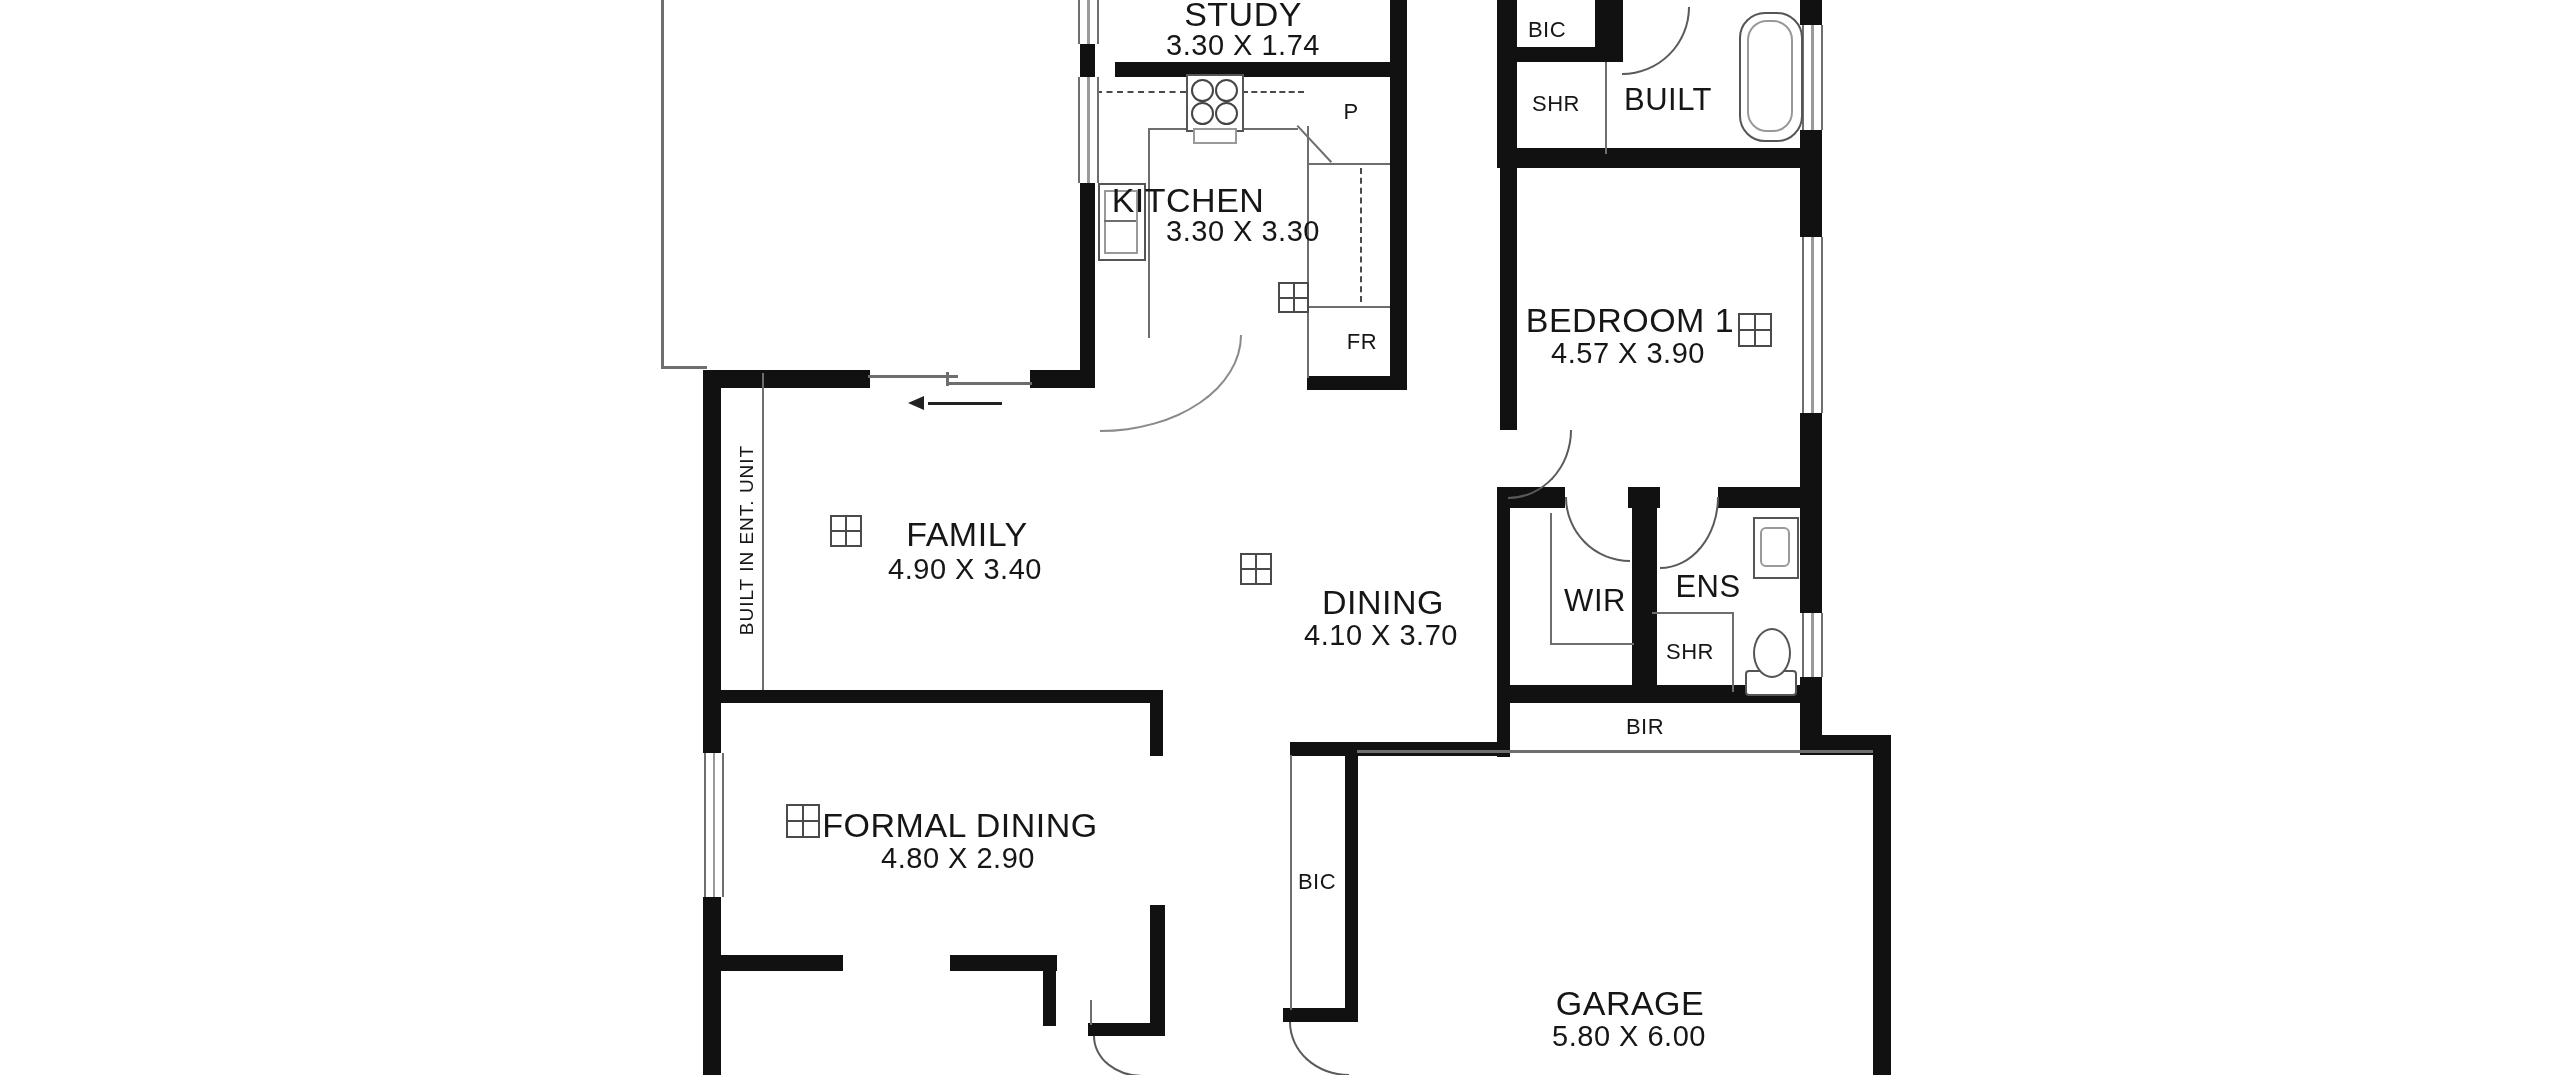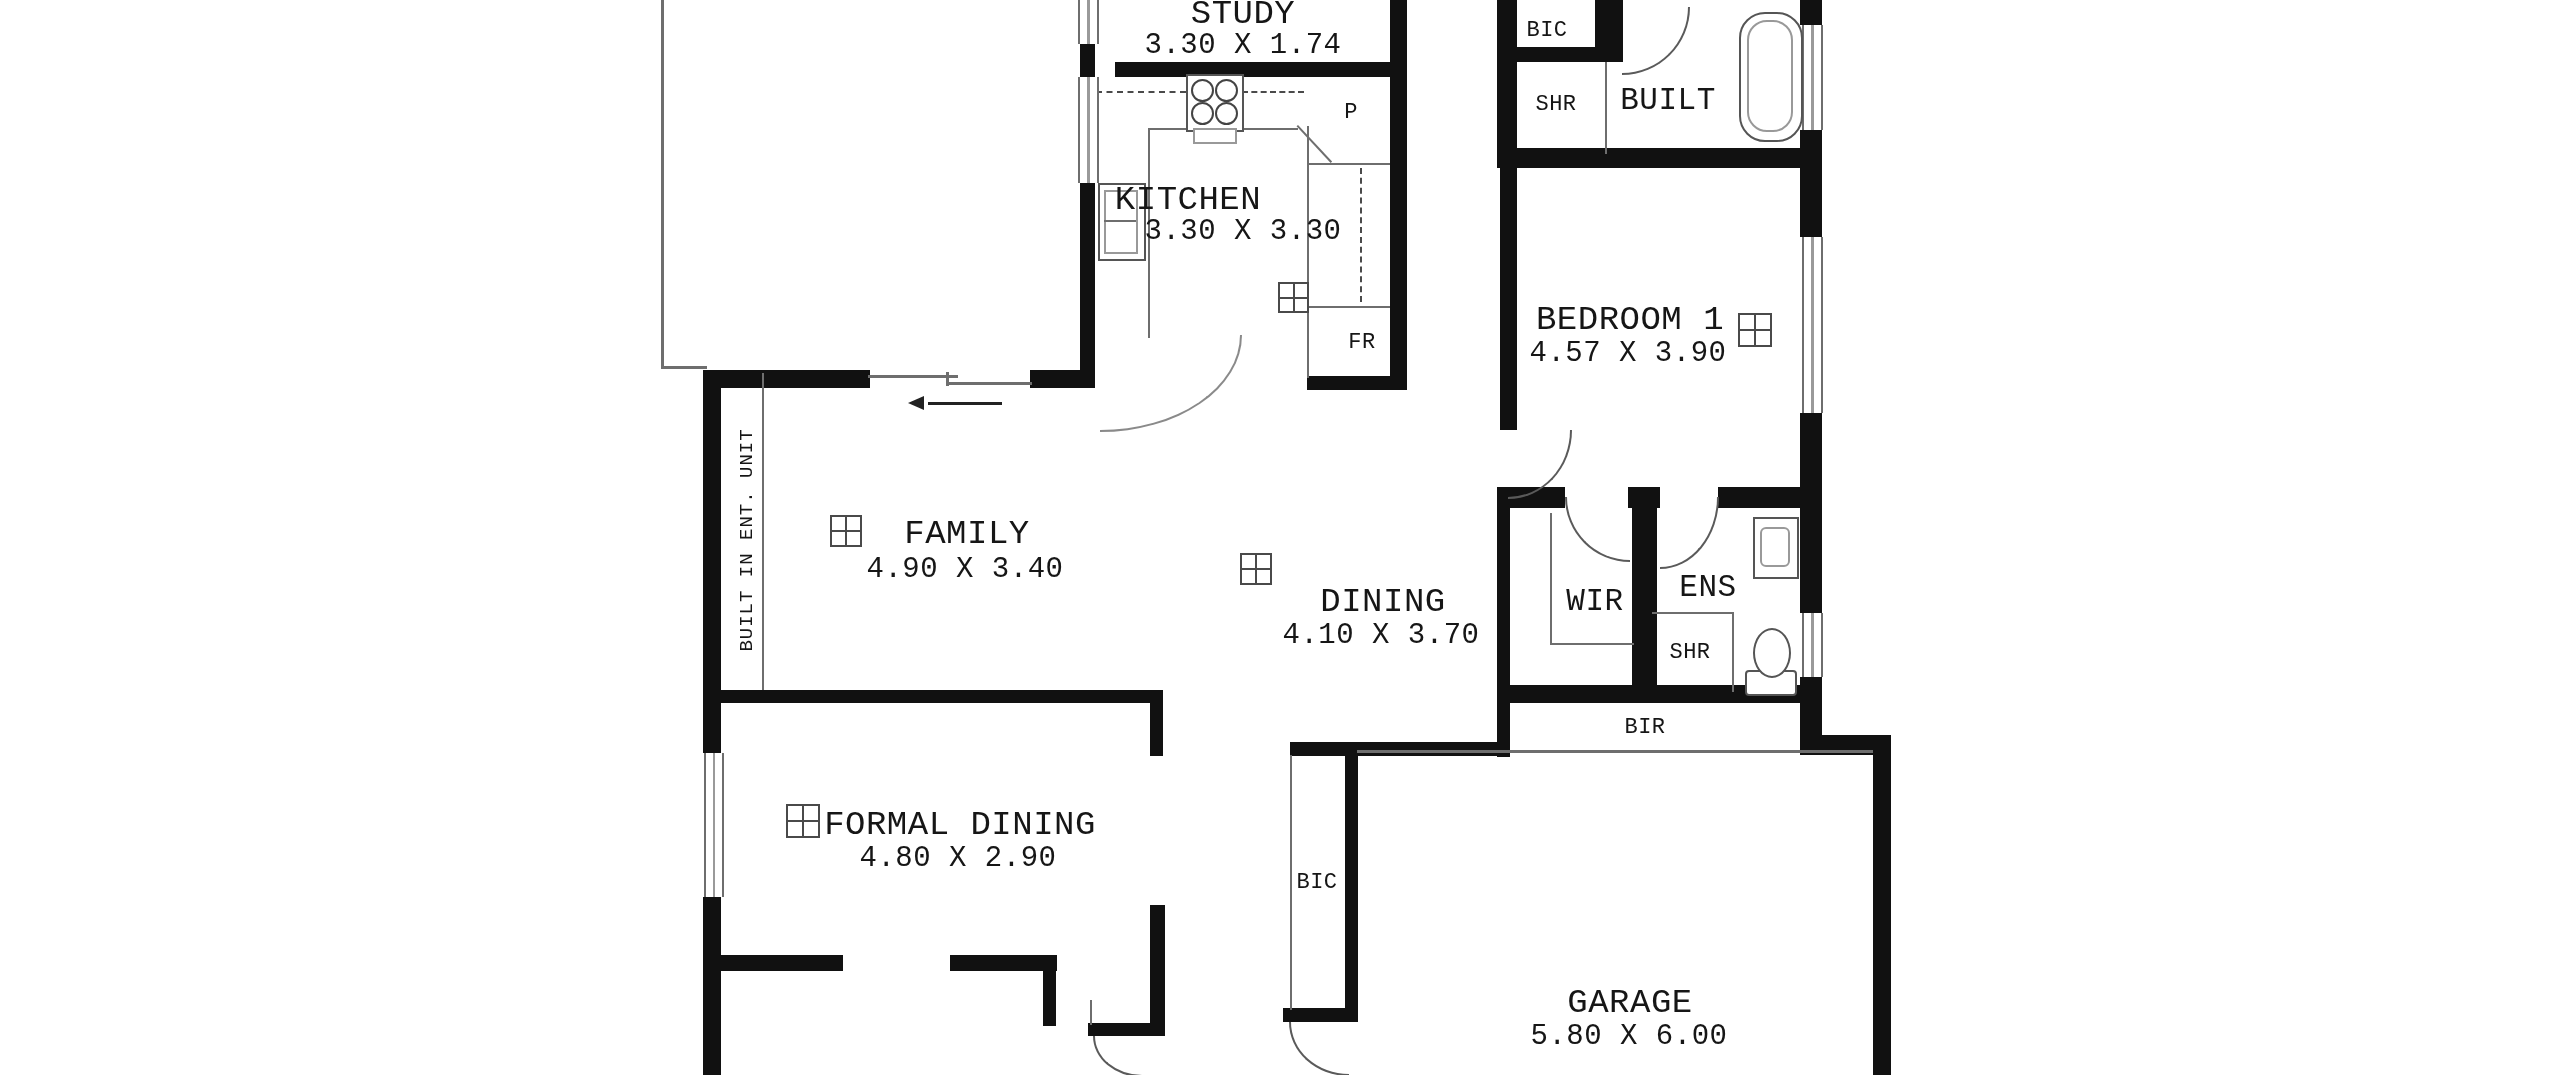--- a/index.html
+++ b/index.html
@@ -1,20 +1,20 @@
 <!DOCTYPE html>
 <html style="--wall: #111111; --line: #6e6e6e; --text: #161616; --bg: #ffffff;"><head>
 <meta charset="utf-8">
 <style>
   :root{
     --wall:#111111; --line:#6e6e6e; --fix:#5a5a5a; --text:#161616; --bg:#ffffff;
   }
   html,body{margin:0;padding:0;background:var(--bg);}
   .stage{position:relative;width:2340px;height:1075px;background:var(--bg);overflow:hidden;
-         font-family:Liberation Mono, monospace;color:var(--text);}
+         font-family:Liberation Sans, sans-serif;color:var(--text);}
   .w{position:absolute;background:var(--wall);}
   .tl{position:absolute;background:var(--line);}
   .dash-h{position:absolute;border-top:2px dashed #4a4a4a;height:0;}
   .dash-v{position:absolute;border-left:2px dashed #4a4a4a;width:0;}
   .win-v{position:absolute;background:linear-gradient(to right,#fff 0 43%,#9a9a9a 43% 57%,#fff 57% 100%);
          border-left:2px solid var(--line);border-right:2px solid var(--line);}
   .arc-br{position:absolute;border-right:2px solid var(--fix);border-bottom:2px solid var(--fix);
           border-bottom-right-radius:100% 100%;}
   .arc-bl{position:absolute;border-left:2px solid var(--fix);border-bottom:2px solid var(--fix);
           border-bottom-left-radius:100% 100%;}

